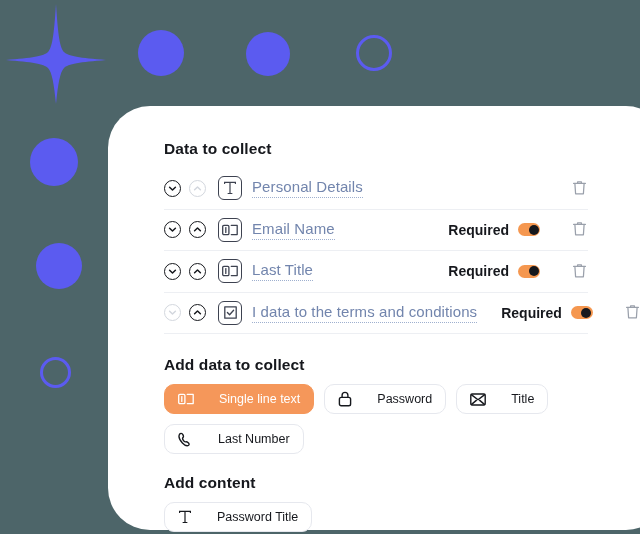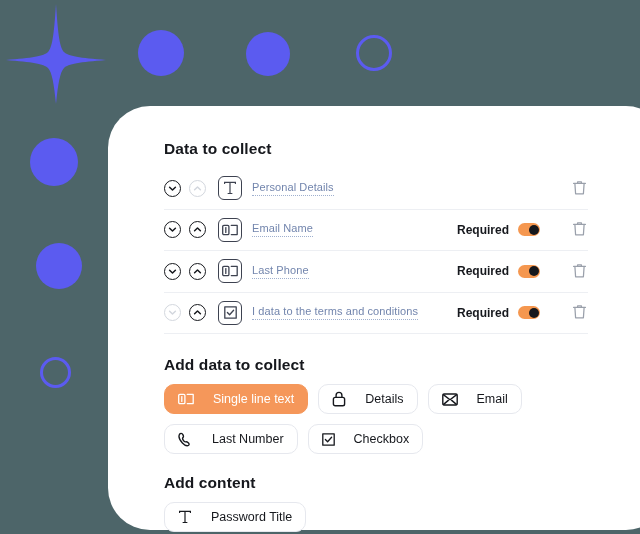--- a/index.html
+++ b/index.html
@@ -101,35 +101,36 @@
     border: 1.5px solid #3d4250;
     box-sizing: border-box;
     display: flex;
     align-items: center;
     justify-content: center;
     margin-left: 4px;
     margin-right: 10px;
     flex: none;
   }
   .row-label {
-    font-size: 11px;
+    font-size: 15px;
     color: #7285ad;
     letter-spacing: .1px;
     border-bottom: 1.4px dotted #9fb0cf;
     padding-bottom: 2px;
     white-space: nowrap;
   }
   .row-spacer { flex: 1 1 auto; }
 
   .required-label {
-    font-size: 12px;
+    font-size: 14px;
     font-weight: bold;
     color: #16181d;
     margin-right: 9px;
     white-space: nowrap;
+    margin-left: 24px;
   }
   .toggle {
     width: 22px;
     height: 13px;
     border-radius: 7px;
     background: #f5974f;
     position: relative;
     margin-right: 22px;
     flex: none;
   }
@@ -159,21 +160,21 @@
   
   .chip-rows { margin-bottom: 6px; }
   .chip-row {
     display: flex;
     gap: 10px;
     margin-bottom: 10px;
   }
   .chip {
     display: inline-flex;
     align-items: center;
-    gap: 19px;
+    gap: 25px;
     height: 30px;
     padding: 0 13px;
     border-radius: 10px;
     border: 1px solid #e6e8ee;
     background: #ffffff;
     box-sizing: border-box;
     font-size: 12.5px;
     color: #16181d;
     white-space: nowrap;
   }
@@ -276,21 +277,21 @@
             <path d="M1.6 5.8L4.5 3.0 7.4 5.8"></path>
           </svg>
         </div>
         <div class="type-icon">
           <svg width="16" height="12" viewBox="0 0 16 12" fill="none" stroke="#3d4250" stroke-width="1.3" stroke-linecap="round" stroke-linejoin="round">
             <rect x="0.7" y="1.4" width="6.2" height="9.2" rx="1.2"></rect>
             <path d="M3.8 3.6v4.8"></path>
             <path d="M9.3 1.4h5.9v9.2h-5.9"></path>
           </svg>
         </div>
-        <span class="row-label">Last Phone</span>
+        <span class="row-label">Last Title</span>
         <span class="row-spacer"></span>
         <span class="required-label">Required</span>
         <div class="toggle">
           <span class="knob"></span>
         </div>
         <span class="trash-cell">
           <span class="trash"><svg width="15" height="16" viewBox="0 0 15 16" fill="none" stroke="#9aa0ab" stroke-width="1.25" stroke-linecap="round" stroke-linejoin="round">
               <path d="M1.6 3.4h11.8"></path>
               <path d="M5.6 3.2V1.9h3.8v1.3"></path>
               <path d="M2.9 3.6l.7 10.2h7.8l.7-10.2"></path>
@@ -344,51 +345,42 @@
           </span>
           <span>Single line text</span>
         </div>
         <div class="chip">
           <span>
             <svg width="14" height="16" viewBox="0 0 14 16" fill="none" stroke="#16181d" stroke-width="1.4" stroke-linecap="round" stroke-linejoin="round">
               <rect x="1.4" y="6.4" width="11.2" height="8.4" rx="1.8"></rect>
               <path d="M4.1 6.4V4.3a2.9 2.9 0 0 1 5.8 0v2.1"></path>
             </svg>
           </span>
-          <span>Details</span>
+          <span>Password</span>
         </div>
         <div class="chip">
           <span>
             <svg width="16" height="13" viewBox="0 0 16 13" fill="none" stroke="#16181d" stroke-width="1.4" stroke-linecap="round" stroke-linejoin="round">
               <rect x="0.8" y="1.0" width="14.4" height="11" rx="1.4"></rect>
               <path d="M1.3 1.6l6.7 5.2 6.7-5.2"></path>
               <path d="M1.3 11.6l5-4.2"></path>
               <path d="M14.7 11.6l-5-4.2"></path>
             </svg>
           </span>
-          <span>Email</span>
+          <span>Title</span>
         </div>
       </div>
       <div class="chip-row">
         <div class="chip">
           <span>
             <svg width="15" height="15" viewBox="0 0 15 15" fill="none" stroke="#16181d" stroke-width="1.4" stroke-linecap="round" stroke-linejoin="round">
               <path d="M2.2 1.6c1.5-.6 2.3.2 2.8 1.3.5 1.1.8 1.9.1 2.5-.8.7-1 1 .1 2.8 1.1 1.8 1.6 1.9 2.5 1.6.9-.3 1.6.1 2.5 1 .9.9 1.3 1.7.4 2.4-1.5 1.1-3.6.4-6.2-2.3C1.8 8.2.6 5 1.2 3.1c.2-.7.5-1.2 1-1.5z"></path>
             </svg>
           </span>
           <span>Last Number</span>
-        </div>
-        <div class="chip">
-          <span>
-            <svg width="13" height="13" viewBox="0 0 13 13" fill="none" stroke="#16181d" stroke-width="1.3" stroke-linecap="round" stroke-linejoin="round">
-              <rect x="0.8" y="0.8" width="11.4" height="11.4"></rect>
-              <path d="M3.4 6.5l2.2 2.3 4-4.6"></path>
-            </svg>
-          </span>
-          <span>Checkbox</span>
         </div>
       </div>
     </div>
 
   <h2 class="section-title add-content-title">Add content</h2>
 
   <div class="chip-rows" id="add-content-chips">
       <div class="chip-row">
         <div class="chip">
           <span>

